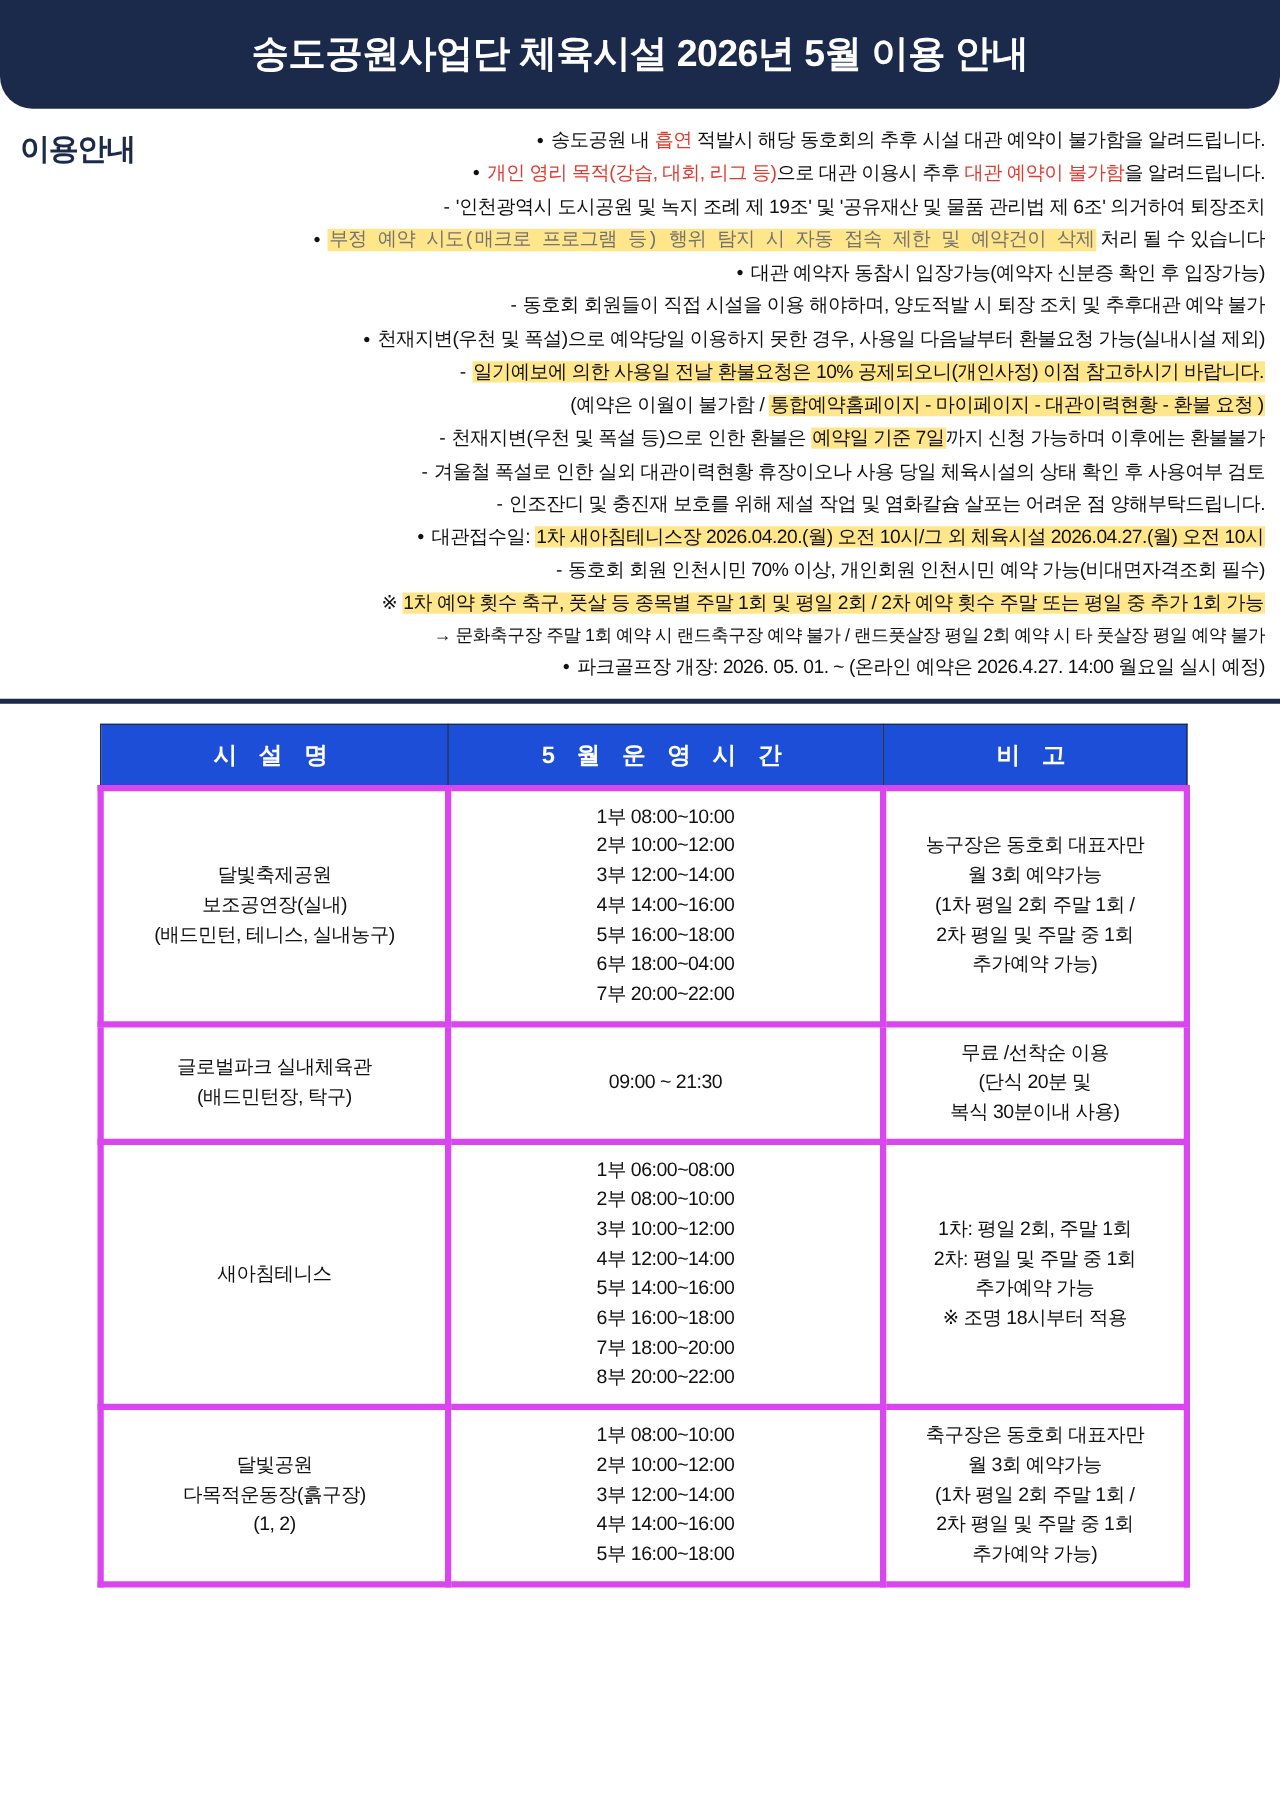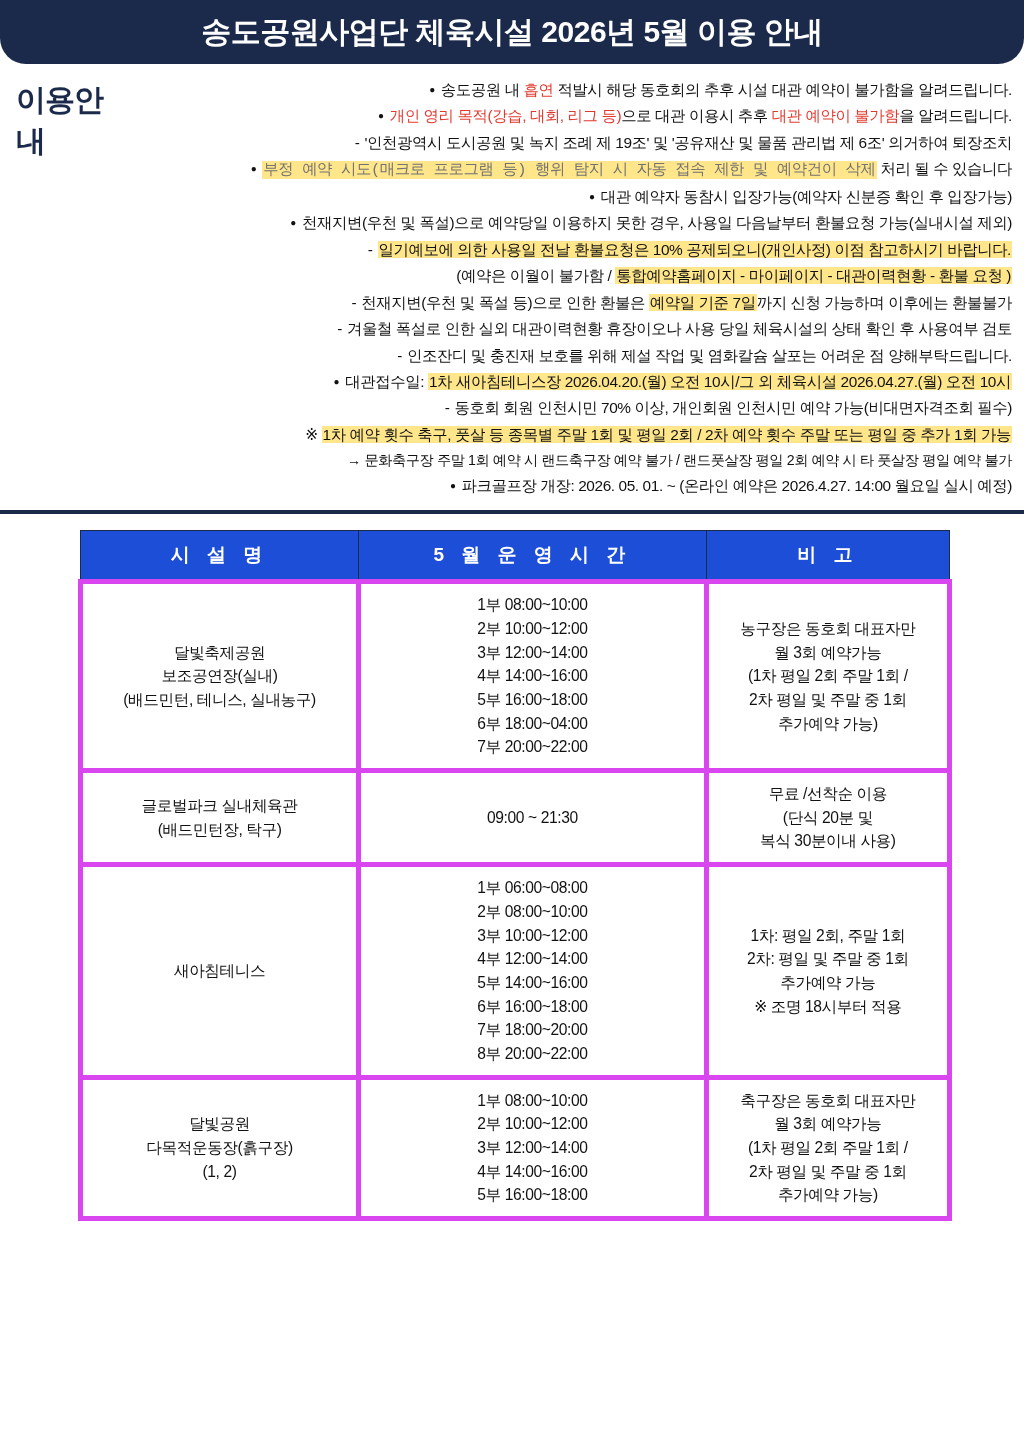--- a/index.html
+++ b/index.html
@@ -13,21 +13,21 @@
     font-family: "Liberation Sans", "DejaVu Sans", sans-serif;
     color: #111111;
     position: relative;
     overflow: hidden;
   }
 
   
   .header-banner {
     position: relative;
     width: 100%;
-    height: 64px;
+    height: 87px;
     background: #1b2a4a;
     border-bottom-left-radius: 26px;
     border-bottom-right-radius: 26px;
     display: flex;
     align-items: center;
     justify-content: center;
   }
   .header-title {
     color: #ffffff;
     font-size: 30px;
@@ -35,21 +35,21 @@
     letter-spacing: -0.5px;
     white-space: nowrap;
   }
 
   
   .notice-wrap {
     display: flex;
     padding: 14px 12px 0 16px;
   }
   .notice-label {
-    font-size: 30px;
+    font-size: 24px;
     font-weight: bold;
     color: #1b2a4a;
     width: 112px;
     flex: 0 0 112px;
     padding-top: 2px;
     letter-spacing: -1px;
   }
   .notice-list {
     flex: 1 1 auto;
     font-size: 15.4px;
@@ -148,20 +148,21 @@
 </div>
 
 <div class="notice-wrap">
   <div class="notice-label">이용안내</div>
   <div class="notice-list" id="notice-list">
       <div class="n-line bullet"><span>송도공원 내 </span><span class="red">흡연</span><span> 적발시 해당 동호회의 추후 시설 대관 예약이 불가함을 알려드립니다.</span></div>
       <div class="n-line bullet"><span class="red">개인 영리 목적(강습, 대회, 리그 등)</span><span>으로 대관 이용시 추후 </span><span class="red">대관 예약이 불가함</span><span>을 알려드립니다.</span></div>
       <div class="n-line dash"><span>'인천광역시 도시공원 및 녹지 조례 제 19조' 및 '공유재산 및 물품 관리법 제 6조' 의거하여 퇴장조치</span></div>
       <div class="n-line bullet"><span class="hl-red">부정 예약 시도(매크로 프로그램 등) 행위 탐지 시 자동 접속 제한 및 예약건이 삭제</span><span> 처리 될 수 있습니다</span></div>
       <div class="n-line bullet"><span>대관 예약자 동참시 입장가능(예약자 신분증 확인 후 입장가능)</span></div>
+      <div class="n-line dash"><span>동호회 회원들이 직접 시설을 이용 해야하며, 양도적발 시 퇴장 조치 및 추후대관 예약 불가</span></div>
       <div class="n-line bullet"><span>천재지변(우천 및 폭설)으로 예약당일 이용하지 못한 경우, 사용일 다음날부터 환불요청 가능(실내시설 제외)</span></div>
       <div class="n-line dash"><span class="hl">일기예보에 의한 사용일 전날 환불요청은 10% 공제되오니(개인사정) 이점 참고하시기 바랍니다.</span></div>
       <div class="n-line plain-indent"><span>(예약은 이월이 불가함 / </span><span class="hl">통합예약홈페이지 - 마이페이지 - 대관이력현황 - 환불 요청 )</span></div>
       <div class="n-line dash"><span>천재지변(우천 및 폭설 등)으로 인한 환불은 </span><span class="hl">예약일 기준 7일</span><span>까지 신청 가능하며 이후에는 환불불가</span></div>
       <div class="n-line dash"><span>겨울철 폭설로 인한 실외 대관이력현황 휴장이오나 사용 당일 체육시설의 상태 확인 후 사용여부 검토</span></div>
       <div class="n-line dash"><span>인조잔디 및 충진재 보호를 위해 제설 작업 및 염화칼슘 살포는 어려운 점 양해부탁드립니다.</span></div>
       <div class="n-line bullet"><span>대관접수일: </span><span class="hl">1차 새아침테니스장 2026.04.20.(월) 오전 10시/그 외 체육시설 2026.04.27.(월) 오전 10시</span></div>
       <div class="n-line dash"><span>동호회 회원 인천시민 70% 이상, 개인회원 인천시민 예약 가능(비대면자격조회 필수)</span></div>
       <div class="n-line plain-indent"><span>※ </span><span class="hl">1차 예약 횟수 축구, 풋살 등 종목별 주말 1회 및 평일 2회 / 2차 예약 횟수 주말 또는 평일 중 추가 1회 가능</span></div>
       <div class="n-line arrow"><span>→ 문화축구장 주말 1회 예약 시 랜드축구장 예약 불가 / 랜드풋살장 평일 2회 예약 시 타 풋살장  평일 예약 불가</span></div>

